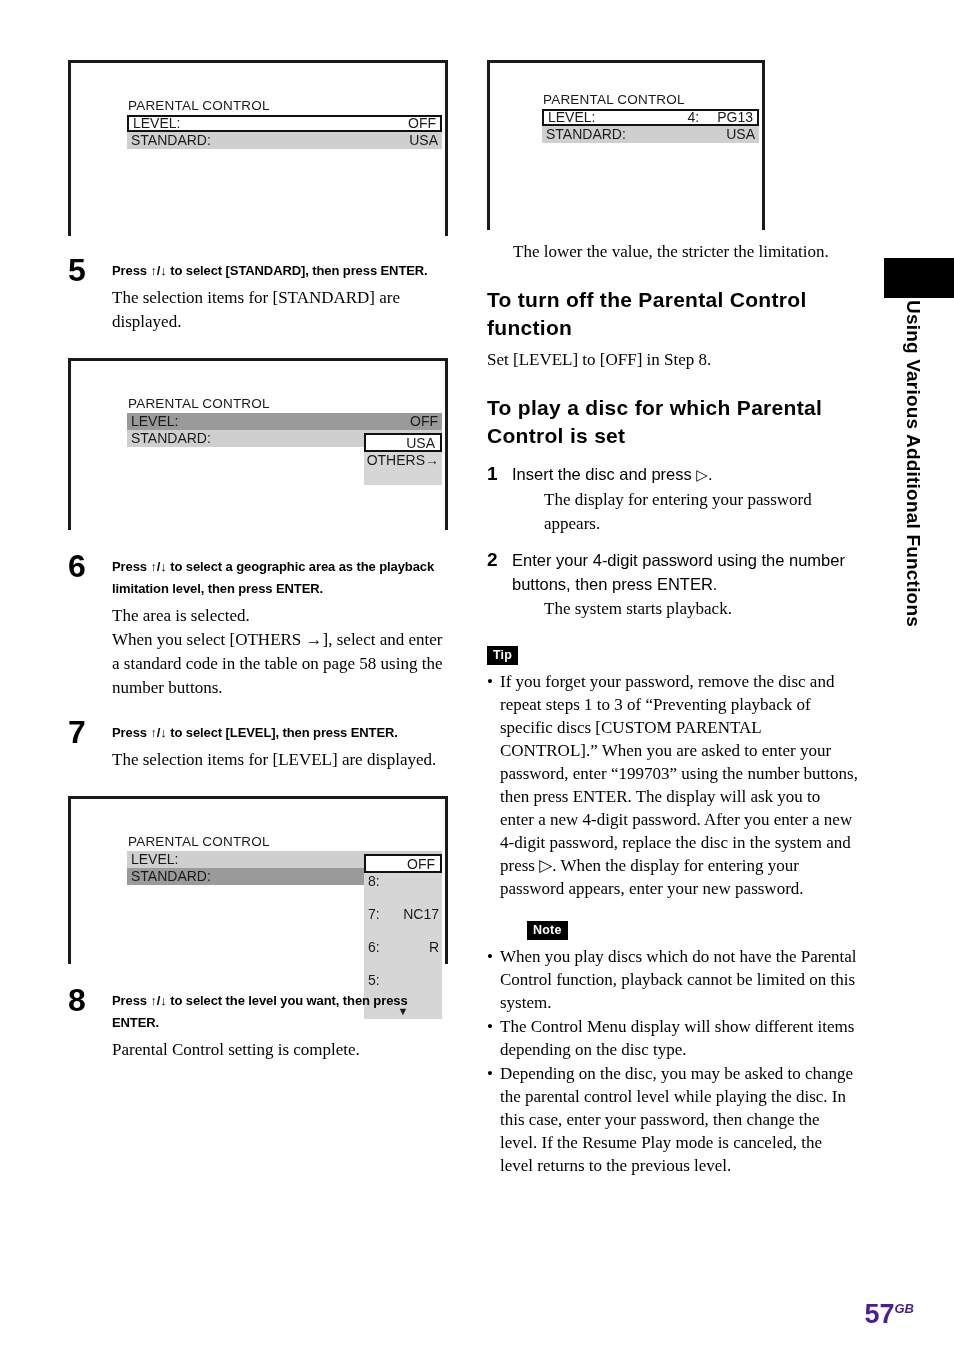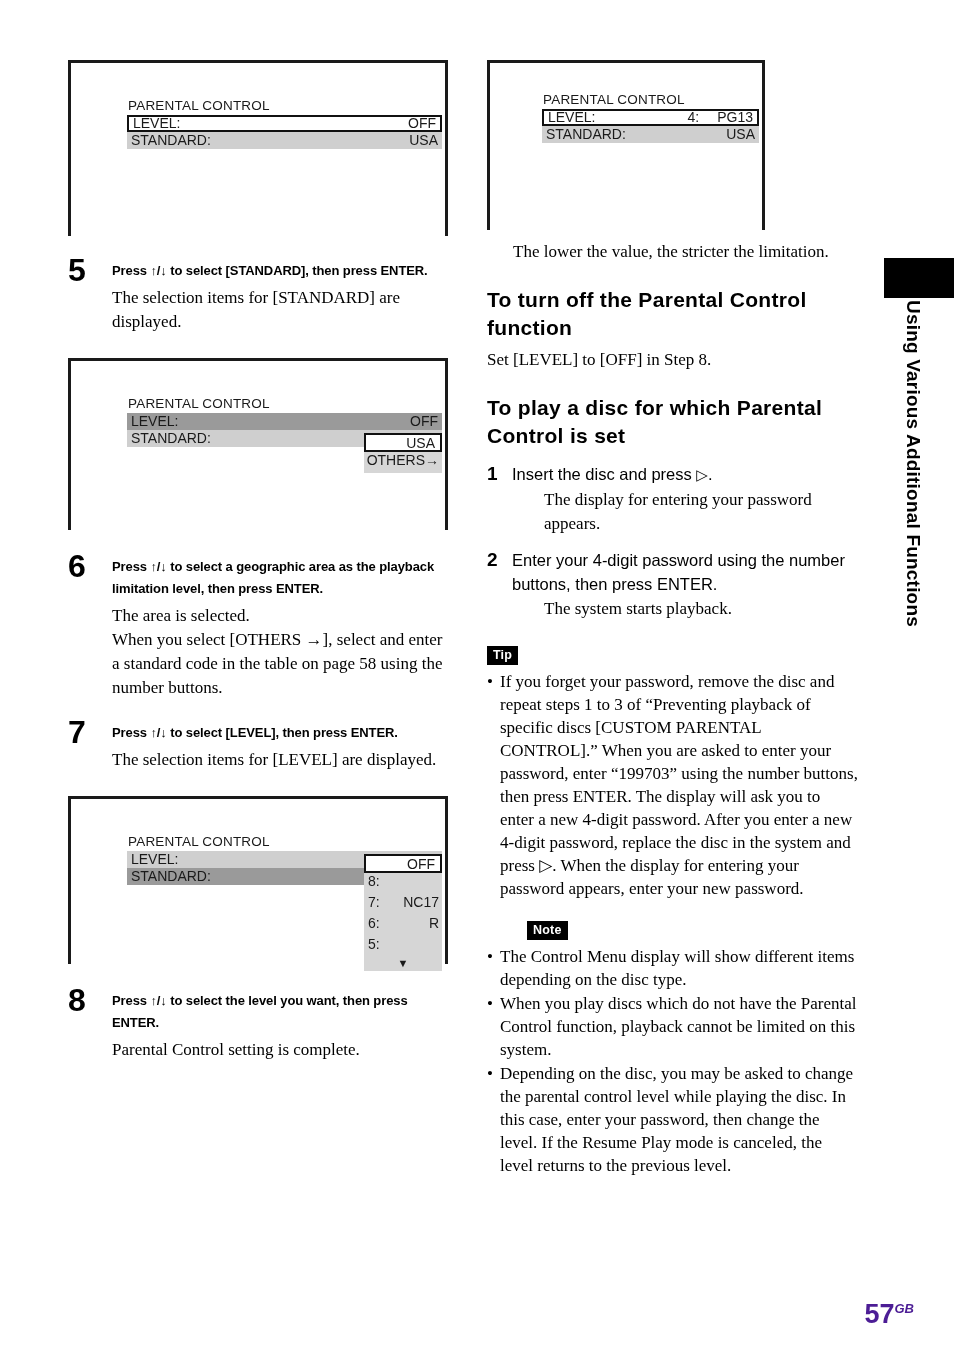--- a/index.html
+++ b/index.html
@@ -108,21 +108,21 @@
     text-align: right;
     padding-right: 5px;
     box-sizing: border-box;
     color: #1a1a1a;
   }
   .osd-list-item {
     background: #d6d6d6;
     font-family: "Liberation Sans", sans-serif;
     font-size: 14px;
     line-height: 17px;
-    height: 21px;
+    height: 33px;
     text-align: right;
     padding-right: 3px;
     box-sizing: border-box;
     color: #1a1a1a;
     position: relative;
   }
   .osd-list-item .lnum {
     position: absolute;
     left: 4px;
   }
@@ -463,22 +463,22 @@
       <span class="tag">Tip</span>
     </div>
     <ul class="bullets">
       <li>If you forget your password, remove the disc and repeat steps 1 to 3 of “Preventing playback of specific discs [CUSTOM PARENTAL CONTROL].” When you are asked to enter your password, enter “199703” using the number buttons, then press ENTER. The display will ask you to enter a new 4-digit password. After you enter a new 4-digit password, replace the disc in the system and press ▷. When the display for entering your password appears, enter your new password.</li>
     </ul>
 
     <div class="tag-wrap" style="margin-top:20px;padding-left:40px;">
       <span class="tag">Note</span>
     </div>
     <ul class="bullets">
+      <li>When you play discs which do not have the Parental Control function, playback cannot be limited on this system.</li>
       <li>The Control Menu display will show different items depending on the disc type.</li>
-      <li>When you play discs which do not have the Parental Control function, playback cannot be limited on this system.</li>
       <li>Depending on the disc, you may be asked to change the parental control level while playing the disc. In this case, enter your password, then change the level. If the Resume Play mode is canceled, the level returns to the previous level.</li>
     </ul>
 
   </div>
 
   <div class="thumb-tab"></div>
   <div class="vtab-label">Using Various Additional Functions</div>
 
   <div class="pagenum"><span>57</span><sup>GB</sup></div>
 

